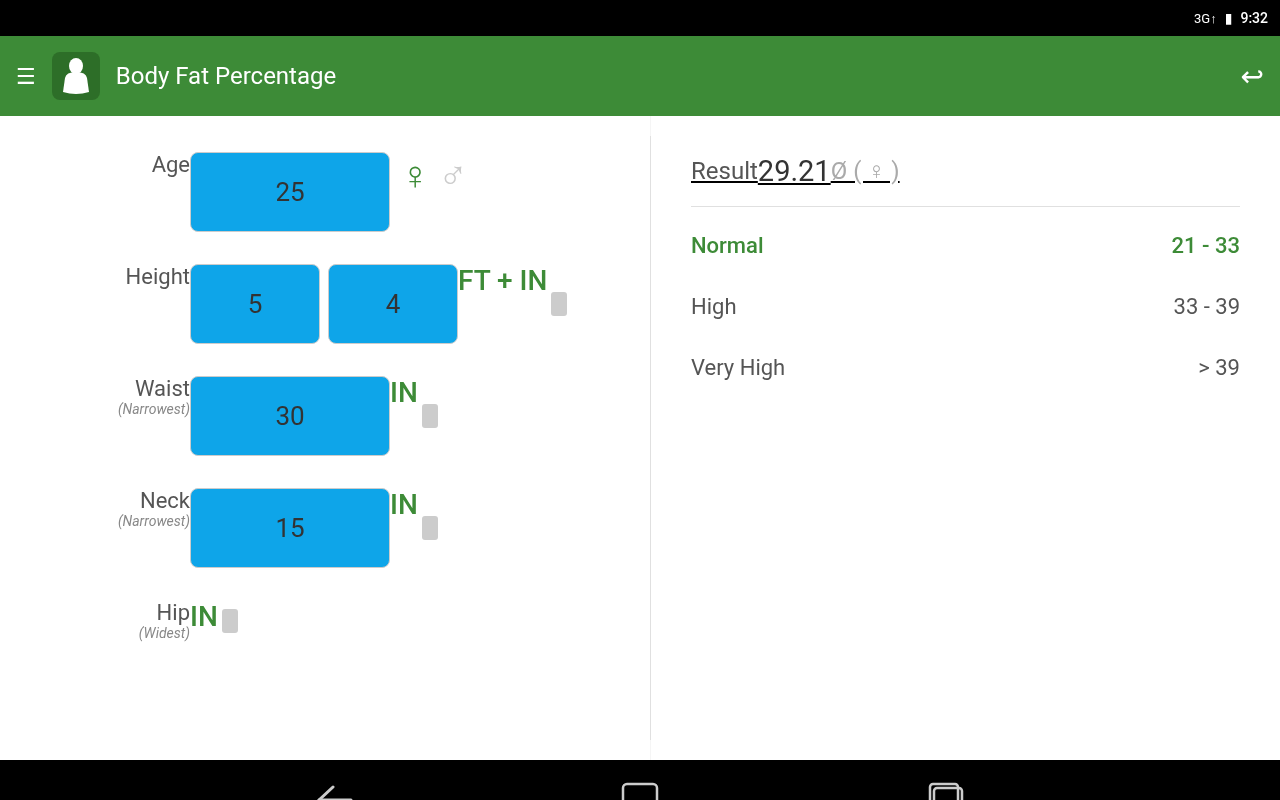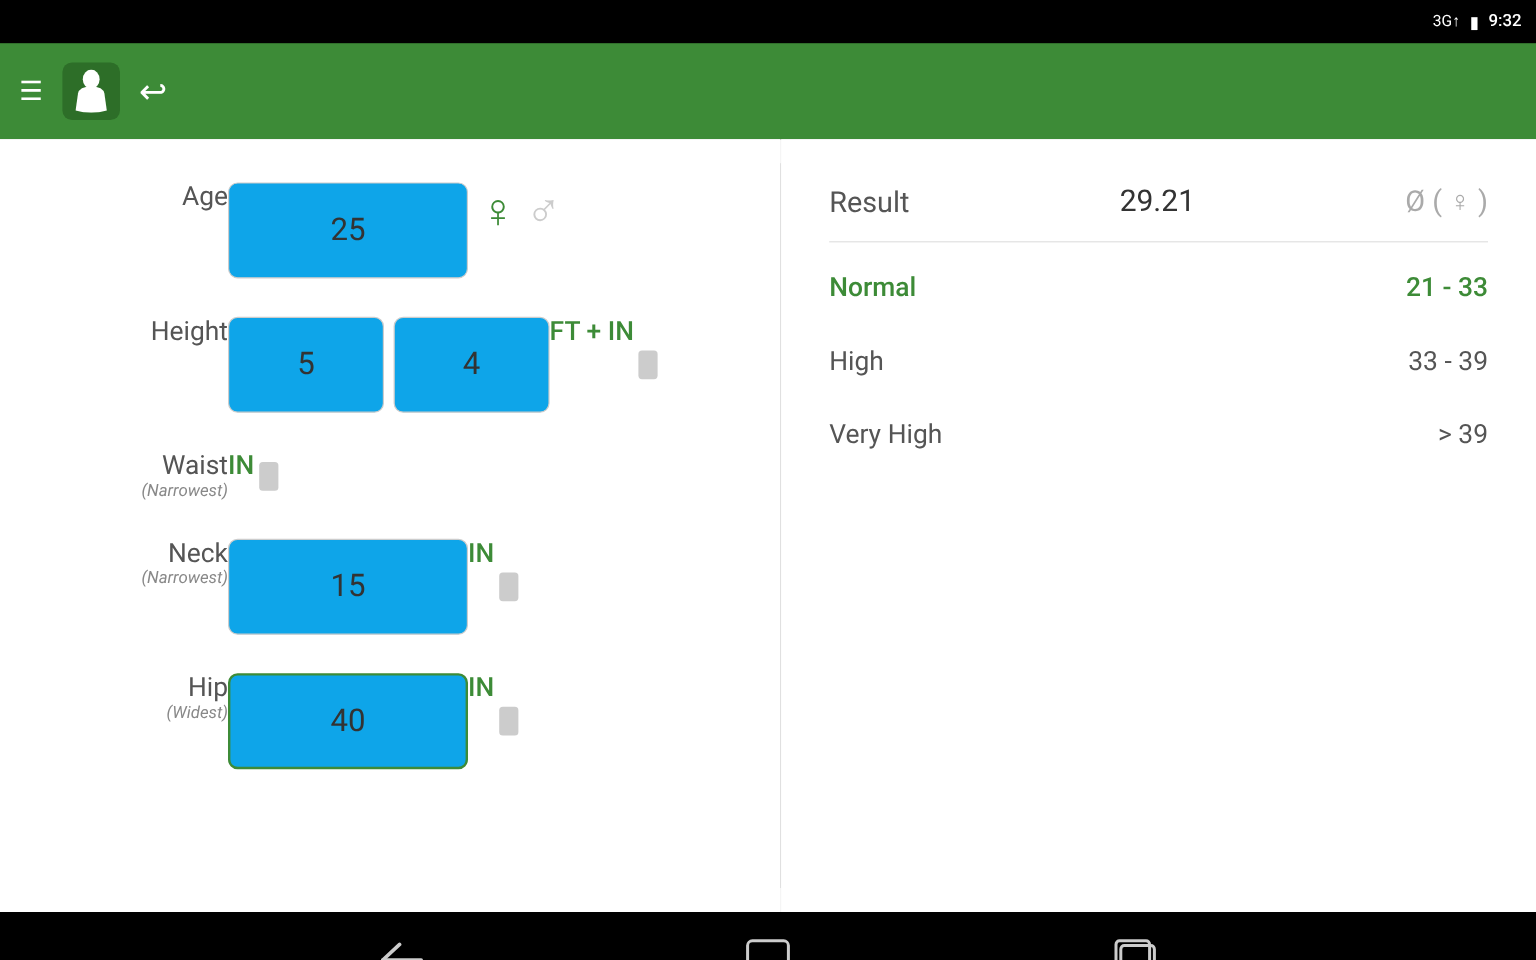--- a/index.html
+++ b/index.html
@@ -109,21 +109,21 @@
     .input-box.wide { width: 200px; }
     .input-box.medium { width: 130px; }
     .input-box.active { border-color: #3d8b37; border-width: 2px; }
 
     .height-inputs {
       display: flex;
       gap: 8px;
     }
 
     .unit-label {
-      font-size: 22px;
+      font-size: 28px;
       color: #3d8b37;
       font-weight: 500;
     }
 
     .gender-icons {
       display: flex;
       gap: 8px;
       align-items: center;
       margin-left: 10px;
     }
@@ -141,25 +141,25 @@
       height: 24px;
       background: #ccc;
       border-radius: 3px;
       margin-left: 4px;
       align-self: center;
     }
 
     .result-row {
       display: flex;
       align-items: center;
-      justify-content: space-between;
       padding: 18px 0 10px 0;
+      text-decoration: underline;
     }
     .result-label { font-size: 24px; color: #555; }
-    .result-value { font-size: 25px; color: #333; font-weight: 400; }
+    .result-value { font-size: 29px; color: #333; font-weight: 400; }
     .result-symbol { font-size: 24px; color: #aaa; }
 
     .divider-horizontal {
       width: 100%;
       height: 1px;
       background: #e0e0e0;
       margin: 8px 0;
     }
 
     .range-row {
@@ -203,20 +203,21 @@
 </div>
 
 <div class="toolbar">
   <span class="hamburger-icon">☰</span>
   <div class="app-icon">
     <svg width="30" height="36" viewBox="0 0 30 36" fill="white">
       <ellipse cx="15" cy="8" rx="7" ry="8" fill="white"></ellipse>
       <path d="M4 20 Q5 14 15 14 Q25 14 26 20 L28 34 Q15 38 2 34 Z" fill="white"></path>
     </svg>
   </div>
+  <span class="toolbar-title">Body Fat Percentage</span>
   <span class="toolbar-back">↩</span>
 </div>
 
 <div class="main-content">
 
   <div class="left-panel">
 
     <div class="form-row">
       <div class="form-label">Age</div>
       <div class="input-box wide">
@@ -240,43 +241,43 @@
       </div>
       <span class="unit-label">FT + IN</span>
       <div class="scroll-handle"></div>
     </div>
 
     <div class="form-row">
       <div class="form-label">
         <span>Waist</span>
         <span class="form-label-sub">(Narrowest)</span>
       </div>
+      <div class="input-box wide">
+        <span>30</span>
+      </div>
       <span class="unit-label">IN</span>
       <div class="scroll-handle"></div>
     </div>
 
     <div class="form-row">
       <div class="form-label">
         <span>Neck</span>
         <span class="form-label-sub">(Narrowest)</span>
       </div>
       <div class="input-box wide">
         <span>15</span>
       </div>
       <span class="unit-label">IN</span>
       <div class="scroll-handle"></div>
     </div>
 
     <div class="form-row">
       <div class="form-label">
         <span>Hip</span>
         <span class="form-label-sub">(Widest)</span>
-      </div>
-      <div class="input-box wide active">
-        <span>40</span>
       </div>
       <span class="unit-label">IN</span>
       <div class="scroll-handle"></div>
     </div>
 
   </div>
 
   <div class="divider-vertical"></div>
 
   <div class="right-panel">

